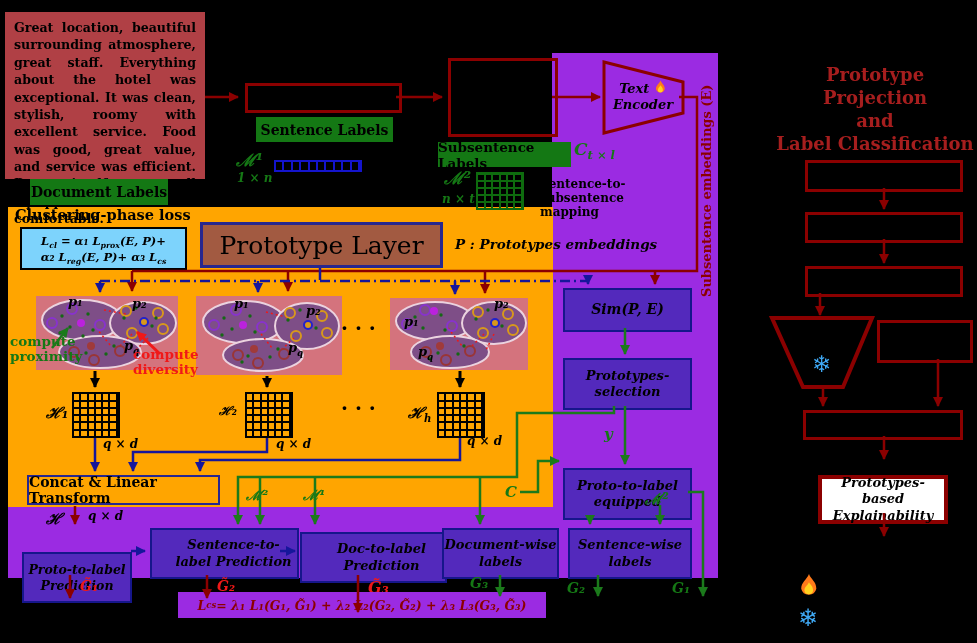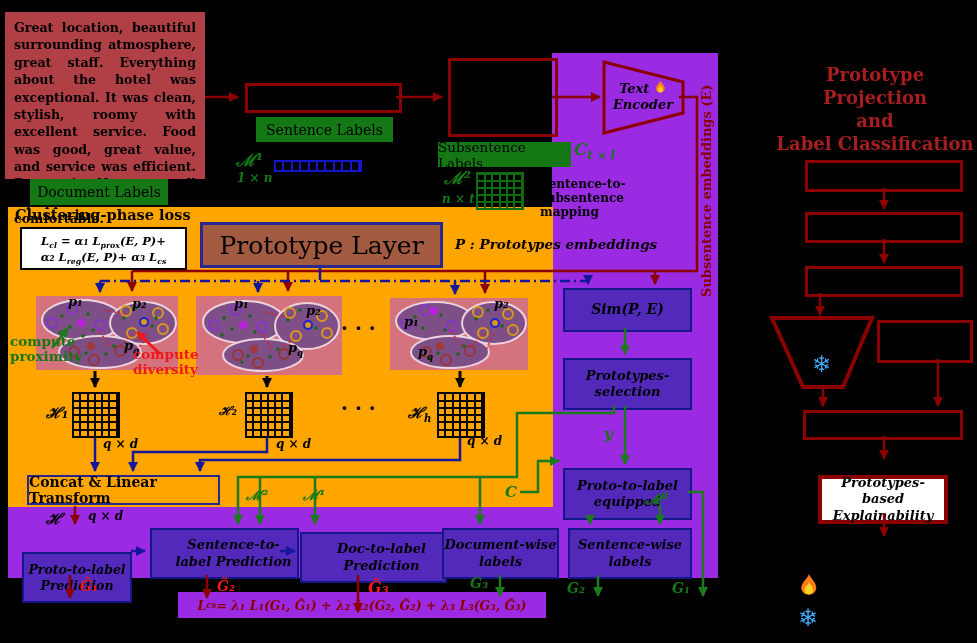--- a/index.html
+++ b/index.html
@@ -5,21 +5,21 @@
   html,body{margin:0;padding:0;background:#000;}
   #canvas{position:relative;width:977px;height:643px;background:#000;overflow:hidden;
           font-family:"DejaVu Serif","Liberation Serif",serif;color:#000;}
   .abs{position:absolute;}
   sub{font-size:68%;line-height:0;}
   .purple{background:#9B2BE2;}
   .orange{background:#FFA500;}
   
   .redbox{border:3px solid #8B0000;background:transparent;}
   
-  .greenplate{background:#147814;color:#000;font-weight:normal;font-size:14px;
+  .greenplate{background:#147814;color:#000;font-weight:bold;font-size:14px;
               display:flex;align-items:center;justify-content:center;}
   
   .indigobox{background:#5329BC;border:2.5px solid #16168B;color:#000;
              font-weight:bold;font-style:italic;font-size:13px;line-height:1.25;
              display:flex;align-items:center;justify-content:center;text-align:center;}
   .greentxt{color:#157815;font-weight:bold;}
   .redtxt{color:#8B0000;font-weight:bold;}
   .brighttxt{color:#F01818;font-weight:bold;}
   .math{font-style:italic;font-weight:bold;}
   .grid{border:2.5px solid #000;
@@ -73,21 +73,21 @@
     <svg width="13" height="15" viewBox="0 0 24 28" style="vertical-align:-2px;">
       <path d="M12 1 C14 7 20 9 20 17 A8.5 8.5 0 0 1 3.5 17 C3.5 10 9 8 12 1z" fill="#FF7A1A"></path>
       <path d="M12 10 C13.5 13 16.5 14 16.5 19 A4.8 4.8 0 0 1 7 19 C7 15 10.5 13.5 12 10z" fill="#FFD21F"></path>
     </svg><br>
     <span>Encoder</span>
   </div>
 
   <div class="abs vtext redtxt" style="left:699px;top:58px;height:265px;font-size:13px;text-align:center;">Subsentence embeddings (E)</div>
 
   <div class="abs" style="left:15px;top:206px;font-size:14.5px;font-weight:bold;">Clustering-phase loss</div>
-  <div class="abs" style="left:20px;top:227px;width:167px;height:43px;background:#ffffff;border:2px solid #000;box-sizing:border-box;
+  <div class="abs" style="left:20px;top:227px;width:167px;height:43px;background:#7dd3fc;border:2px solid #000;box-sizing:border-box;
               font-size:11.5px;font-weight:bold;font-style:italic;text-align:center;padding-top:4px;line-height:1.4;">
     <span>L<sub>cl</sub> = α₁ L<sub>prox</sub>(E, P)+</span><br>
     <span>α₂ L<sub>reg</sub>(E, P)+ α₃ L<sub>cs</sub></span>
   </div>
   <div class="abs" style="left:200px;top:222px;width:243px;height:46px;background:#A25A41;border:3px solid #27278F;box-sizing:border-box;
               display:flex;align-items:center;justify-content:center;font-size:25px;">Prototype Layer</div>
   <div class="abs" style="left:455px;top:236px;font-size:13.5px;font-weight:bold;font-style:italic;">P : Prototypes embeddings</div>
 
   <div class="abs panel" style="left:36px;top:296px;width:142px;height:74px;">
     <svg width="142" height="74">

